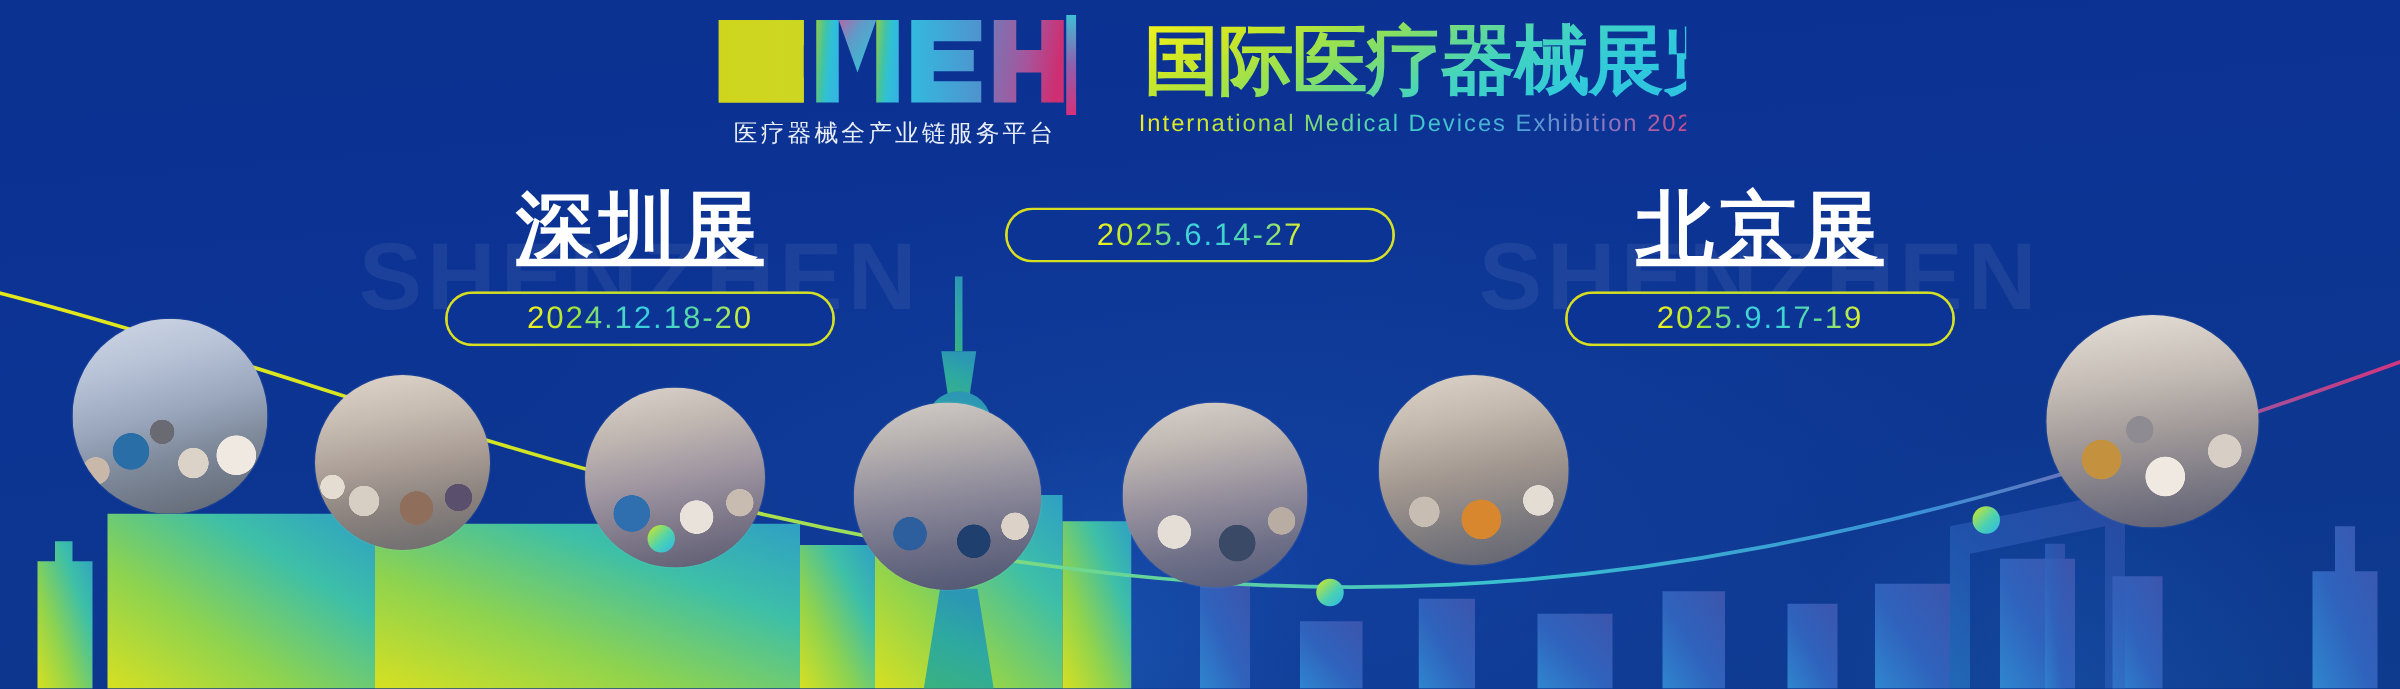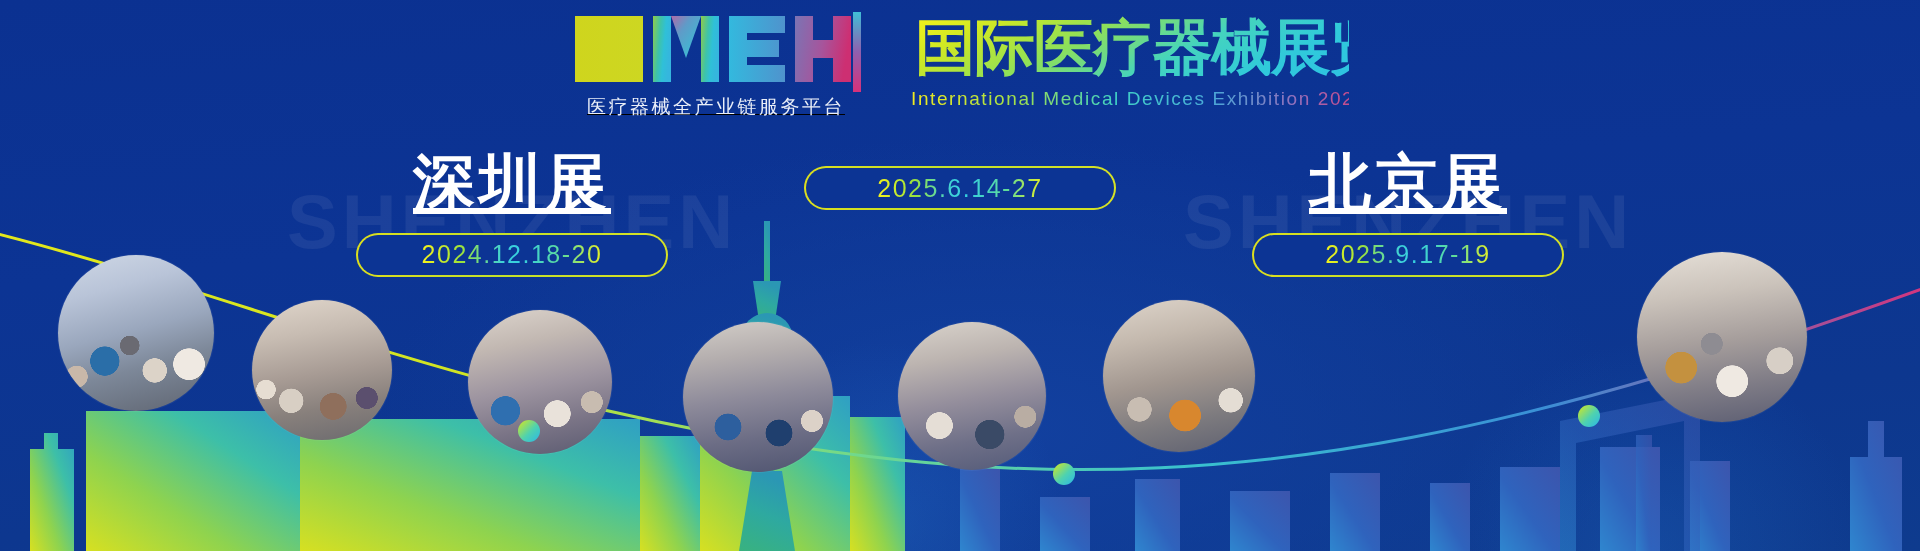--- a/index.html
+++ b/index.html
@@ -37,21 +37,21 @@
   .header {
     position:absolute;
     left:0; top:8px;
     width:1920px;
     display:flex;
     justify-content:center;
     align-items:flex-start;
     gap:48px;
   }
 
-  .logo-block { position:relative; width:290px; padding-top:4px;text-decoration:underline; }
+  .logo-block { position:relative; width:290px; padding-top:4px; }
   .logo-mark { display:block; width:290px; height:80px; }
   .logo-tagline {
     margin-top:2px;
     text-align:center;
     font-size:19px;
     letter-spacing:2.5px;
     color:#e9eef8;
     font-weight:400;
     white-space:nowrap;
   }

